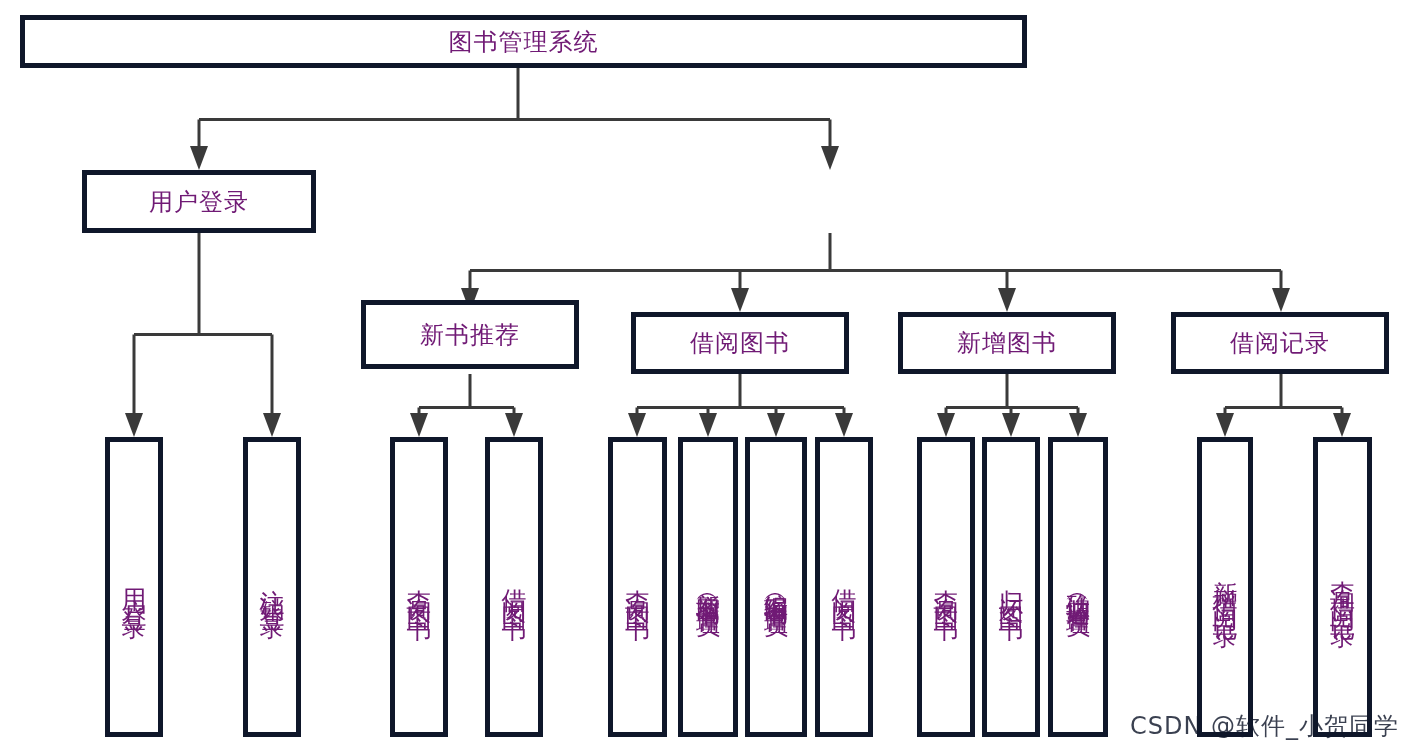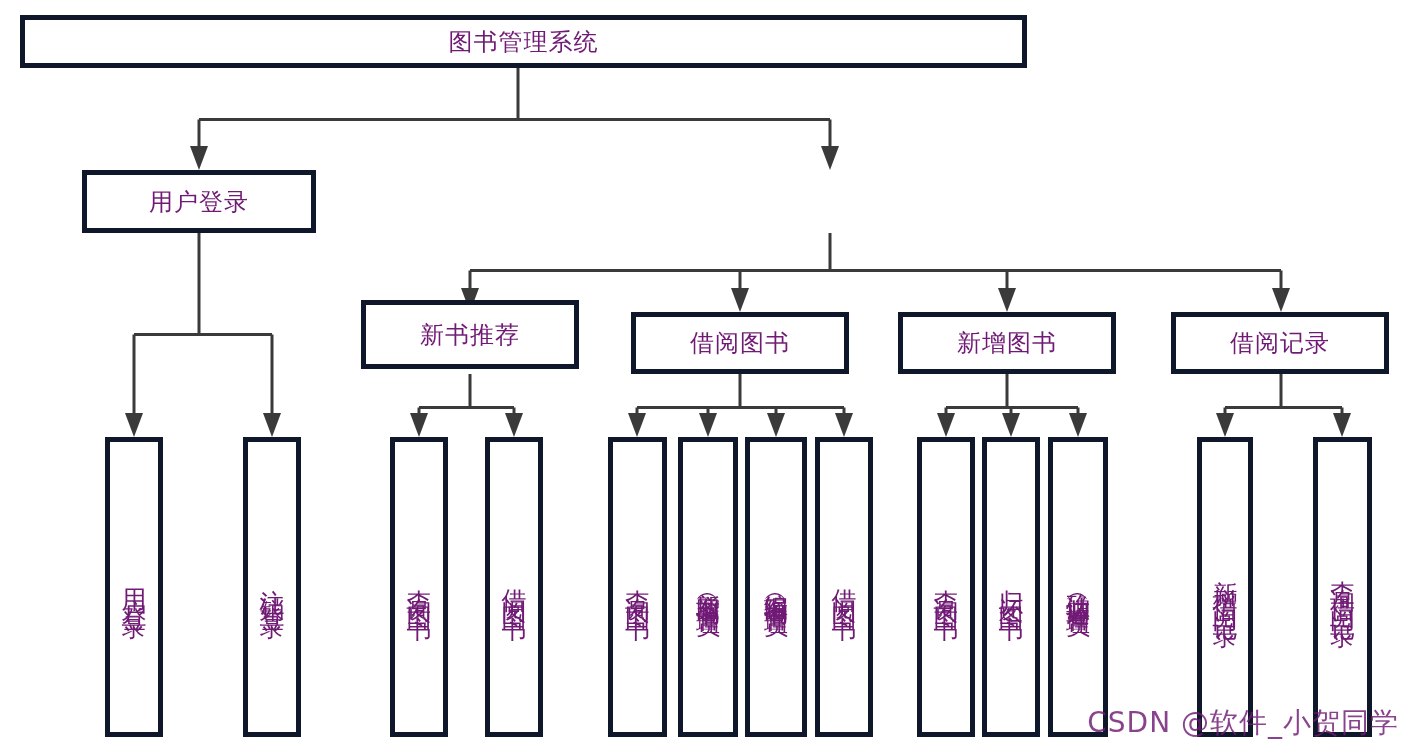--- a/index.html
+++ b/index.html
@@ -13,21 +13,21 @@
     display:flex;align-items:center;justify-content:center;
     font-size:24px;letter-spacing:1px;color:#701a75;
   }
   .leaf span{
     writing-mode:vertical-rl;text-orientation:mixed;
     font-size:25px;line-height:1;letter-spacing:9px;white-space:nowrap;
   }
   .leaf span.tight{font-size:24px;letter-spacing:3px;}
   .watermark{
     position:absolute;right:6px;bottom:5px;z-index:5;
-    font-size:28px;color:#701a75;opacity:.82;letter-spacing:1px;white-space:nowrap;margin-top:40px;
+    font-size:24px;color:#0f172a;opacity:.82;letter-spacing:1px;white-space:nowrap;margin-top:40px;
   }
   svg line,svg path{stroke:#3a3a3a;stroke-width:3;fill:none;}
   svg polygon{fill:#3a3a3a;stroke:none;}
 </style>
 </head>
 <body>
 
 <div class="canvas">
 
   <svg class="connectors" viewBox="0 0 1405 747" xmlns="http://www.w3.org/2000/svg">

